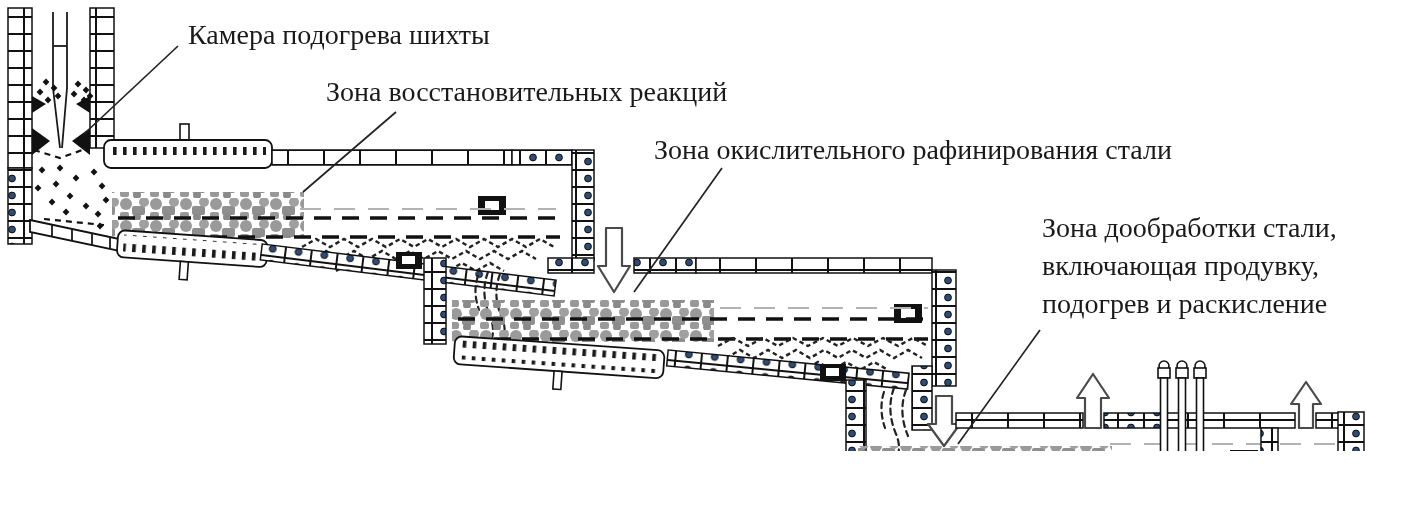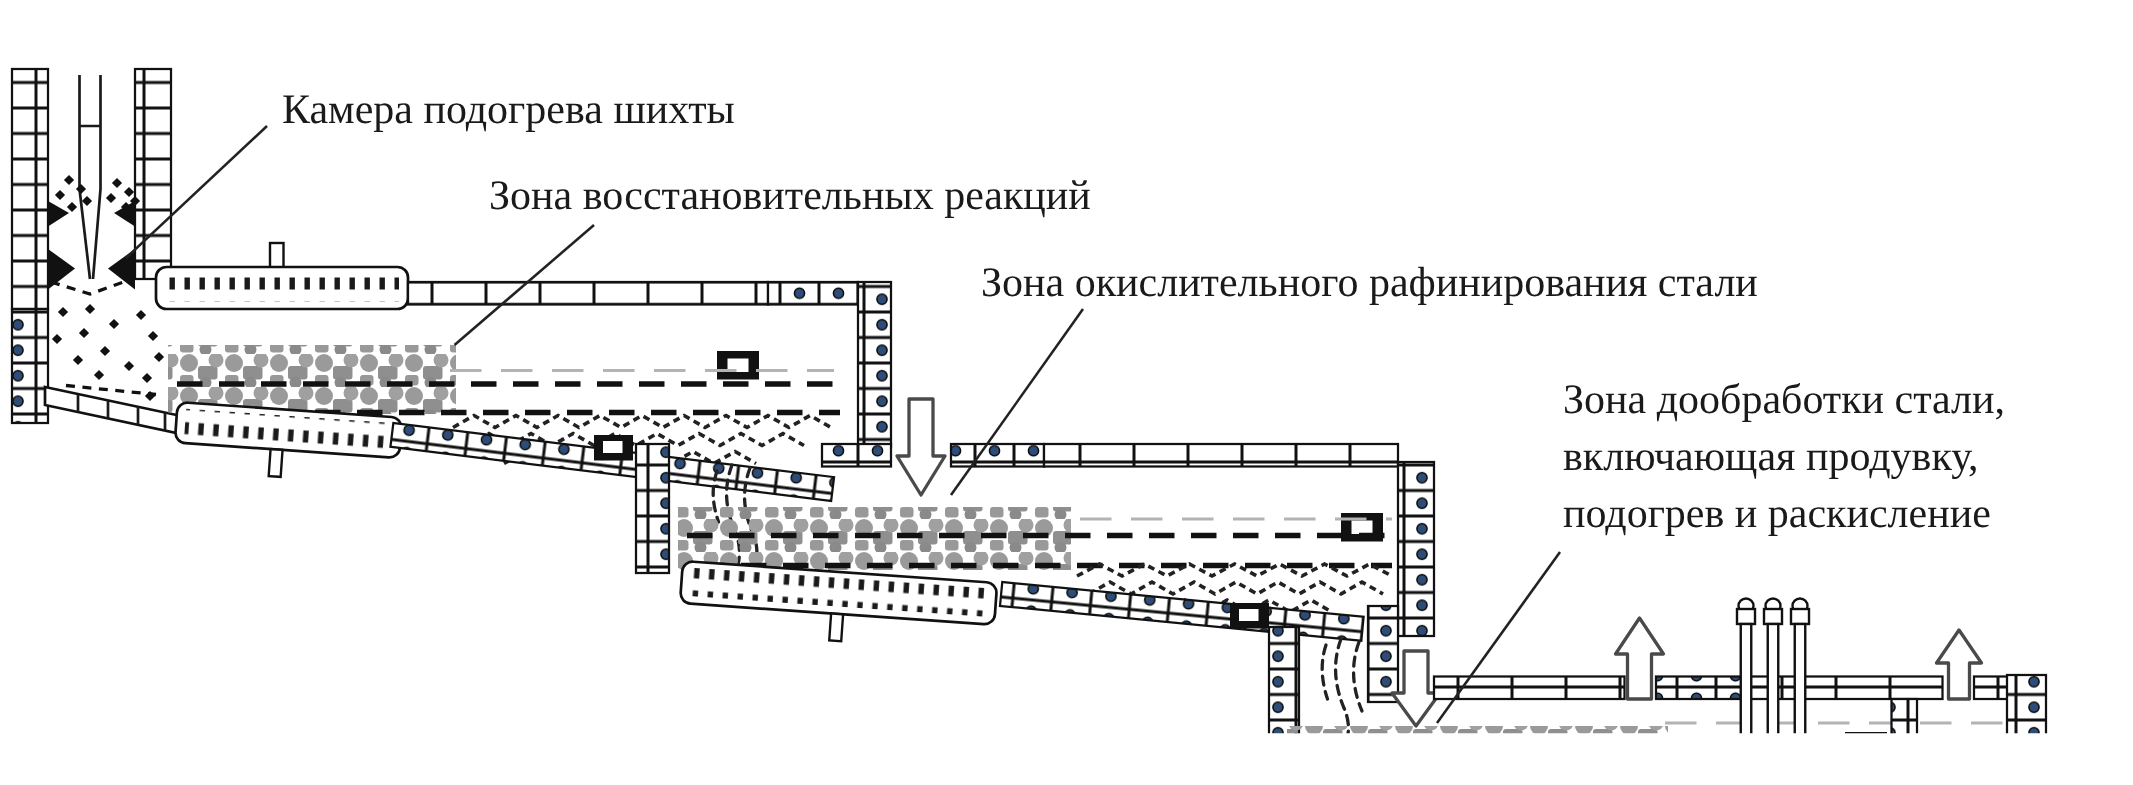--- a/index.html
+++ b/index.html
@@ -1,16 +1,16 @@
 <!DOCTYPE html>
 <html><head>
 <meta charset="utf-8">
 <style>
   html,body{margin:0;padding:0;background:#fff;}
-  .figure{position:relative;width:1422px;height:451px;background:#ffffff;overflow:hidden;margin-top:38px;}
+  .figure{position:relative;width:1422px;height:451px;background:#ffffff;overflow:hidden;}
   svg{display:block;}
   svg text{font-family:"Liberation Serif","DejaVu Serif",serif;font-size:28px;fill:#1a1a1a;}
   .lvl{stroke:#111;stroke-width:3.6;stroke-dasharray:17 11;fill:none;}
   .lvlg{stroke:#b3b3b3;stroke-width:2;stroke-dasharray:21 13;fill:none;}
   .wave{stroke:#222;stroke-width:2.4;stroke-dasharray:4.5 3.2;fill:none;}
   .casc{stroke:#222;stroke-width:2.2;stroke-dasharray:6 4.5;fill:none;stroke-linecap:round;}
   .ln{stroke:#1a1a1a;stroke-width:1.8;fill:none;}
   .leader{stroke:#222;stroke-width:1.7;fill:none;}
   .arrow{fill:#ffffff;stroke:#4a4a4a;stroke-width:2.2;stroke-linejoin:round;}
   .tray{fill:#fff;stroke:#111;stroke-width:1.8;}

